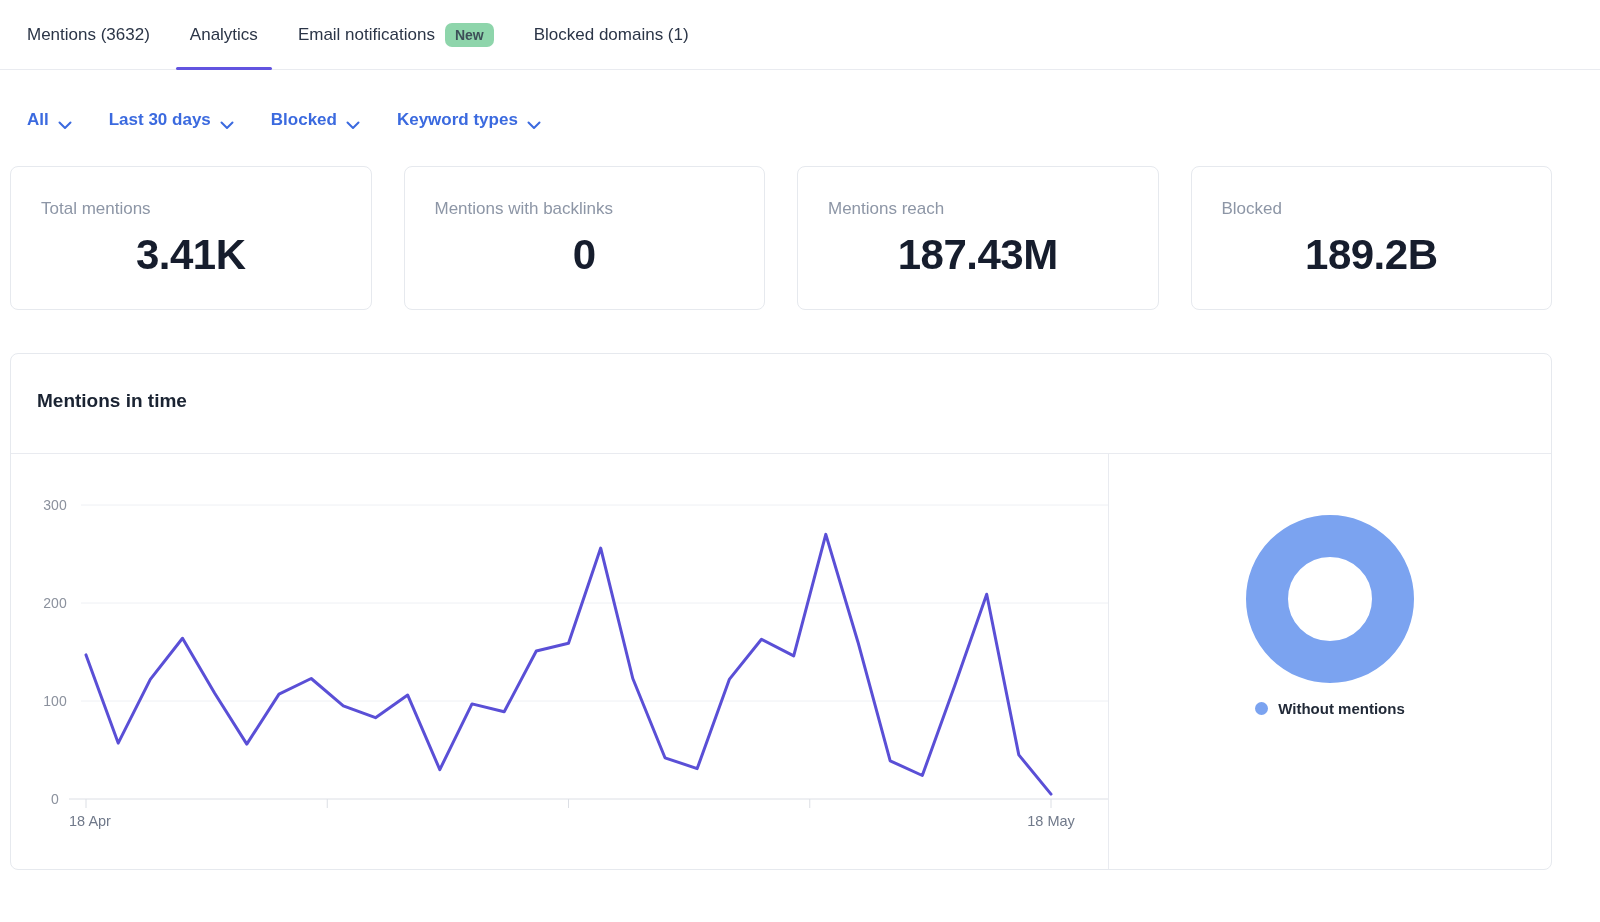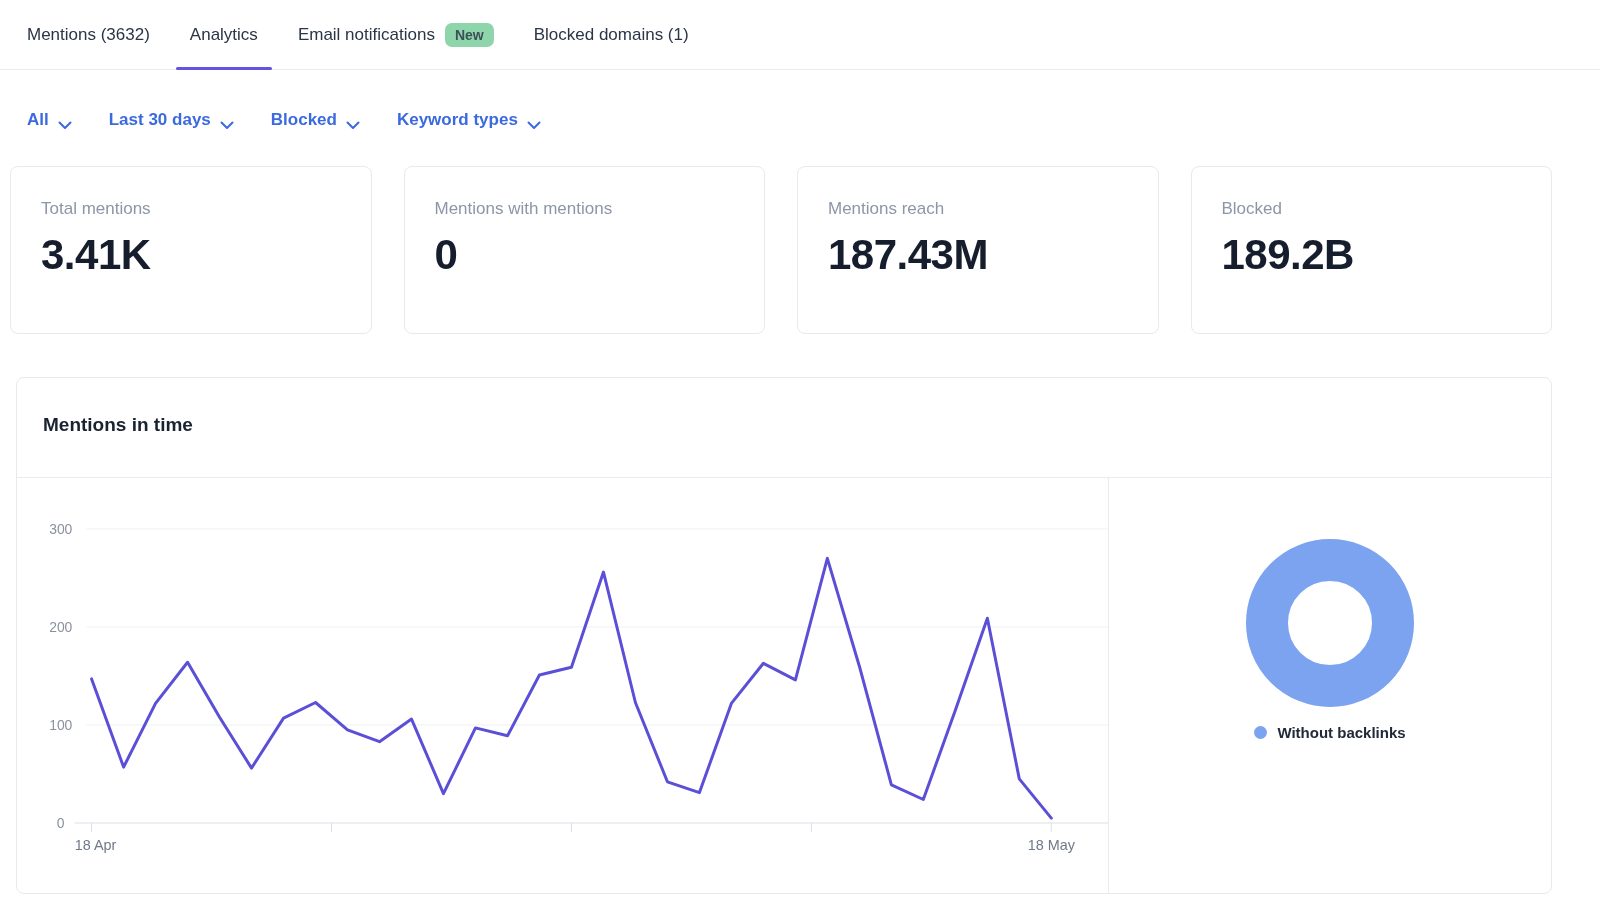--- a/index.html
+++ b/index.html
@@ -18,25 +18,25 @@
   .tab + .tab{margin-left:12px;}
   .tab.active::after{content:"";position:absolute;left:0;right:0;bottom:-1px;height:3px;background:var(--accent);border-radius:2px;}
   .badge{background:var(--badge-bg);color:var(--badge-text);font-size:14px;font-weight:600;padding:5px 10px;border-radius:7px;line-height:1;text-align:center;}
   
   .filters{display:flex;gap:37px;margin:39px 0 0 27px;height:21px;}
   .filter{display:inline-flex;align-items:flex-end;gap:9px;background:none;border:none;padding:0;font-family:inherit;font-size:17px;font-weight:600;color:var(--link);cursor:pointer;}
   .filter svg{display:block;}
   
   .stats{display:grid;grid-template-columns:repeat(4,1fr);gap:32px;margin:36px 48px 0 10px;}
   .card{background:#fff;border:1px solid #e6e9ee;border-radius:8px;}
-  .stat{height:168px;padding:32px 30px;}
+  .stat{height:144px;padding:32px 30px;}
   .stat-label{font-size:17px;color:#8d96a6;line-height:1.2;}
-  .stat-value{margin-top:13px;font-size:42px;font-weight:700;color:#161d2d;letter-spacing:-0.5px;line-height:1.1;}
+  .stat-value{margin-top:13px;font-size:42px;font-weight:700;color:#161d2d;letter-spacing:-0.5px;line-height:1.1;text-align:center;}
   
-  .big{margin:43px 48px 15px 16px;}
+  .big{margin:43px 48px 15px 10px;}
   .card-header{padding:36px 26px 41px;border-bottom:1px solid #e9ebf0;}
   .card-header h2{margin:0;font-size:19px;font-weight:700;color:#1a2332;line-height:22px;}
   .card-body{display:flex;height:415px;}
   .chart-panel{flex:1 1 auto;position:relative;min-width:0;}
   #line-chart{display:block;width:100%;height:100%;}
   .donut-panel{width:443px;flex:0 0 443px;border-left:1px solid #e9ebf0;}
   .donut{width:168px;height:168px;border:42px solid var(--donut);border-radius:50%;margin:61px auto 0;}
   .legend{display:flex;align-items:center;justify-content:center;gap:10px;margin-top:17px;}
   .legend-dot{width:13px;height:13px;border-radius:50%;background:var(--donut);}
   .legend-label{font-size:15px;font-weight:700;color:#222a38;}
@@ -88,21 +88,21 @@
         </svg>
     </button>
   </div>
 
   <div class="stats">
     <div class="card stat">
       <div class="stat-label">Total mentions</div>
       <div class="stat-value">3.41K</div>
     </div>
     <div class="card stat">
-      <div class="stat-label">Mentions with mentions</div>
+      <div class="stat-label">Mentions with backlinks</div>
       <div class="stat-value">0</div>
     </div>
     <div class="card stat">
       <div class="stat-label">Mentions reach</div>
       <div class="stat-value">187.43M</div>
     </div>
     <div class="card stat">
       <div class="stat-label">Blocked</div>
       <div class="stat-value">189.2B</div>
     </div>
@@ -130,19 +130,19 @@
             <line x1="1040" y1="345" x2="1040" y2="354" stroke="#dcdfe5" stroke-width="1"></line>
             <text x="79" y="372" text-anchor="middle" font-size="14.5" fill="#70798a">18 Apr</text>
             <text x="1040" y="372" text-anchor="middle" font-size="14.5" fill="#70798a">18 May</text>
             <polyline points="75.0,200.9 107.2,289.1 139.3,225.4 171.5,184.3 203.7,239.2 235.8,290.1 268.0,240.1 300.2,224.5 332.3,251.9 364.5,263.7 396.7,241.1 428.8,315.6 461.0,249.9 493.2,257.8 525.3,197.0 557.5,189.2 589.7,94.1 621.8,224.5 654.0,303.8 686.2,314.6 718.3,225.4 750.5,185.3 782.7,201.9 814.8,80.4 847.0,188.2 879.2,306.8 911.3,321.5 943.5,232.3 975.7,140.2 1007.8,300.9 1040.0,340.1" fill="none" stroke="#5a4fd6" stroke-width="3" stroke-linejoin="round" stroke-linecap="round"></polyline>
           </svg>
       </div>
       <div class="donut-panel">
         <div class="donut"></div>
         <div class="legend">
           <span class="legend-dot"></span>
-          <span class="legend-label">Without backlinks</span>
+          <span class="legend-label">Without mentions</span>
         </div>
       </div>
     </div>
   </div>
 
 </div>
 
 </body></html>

